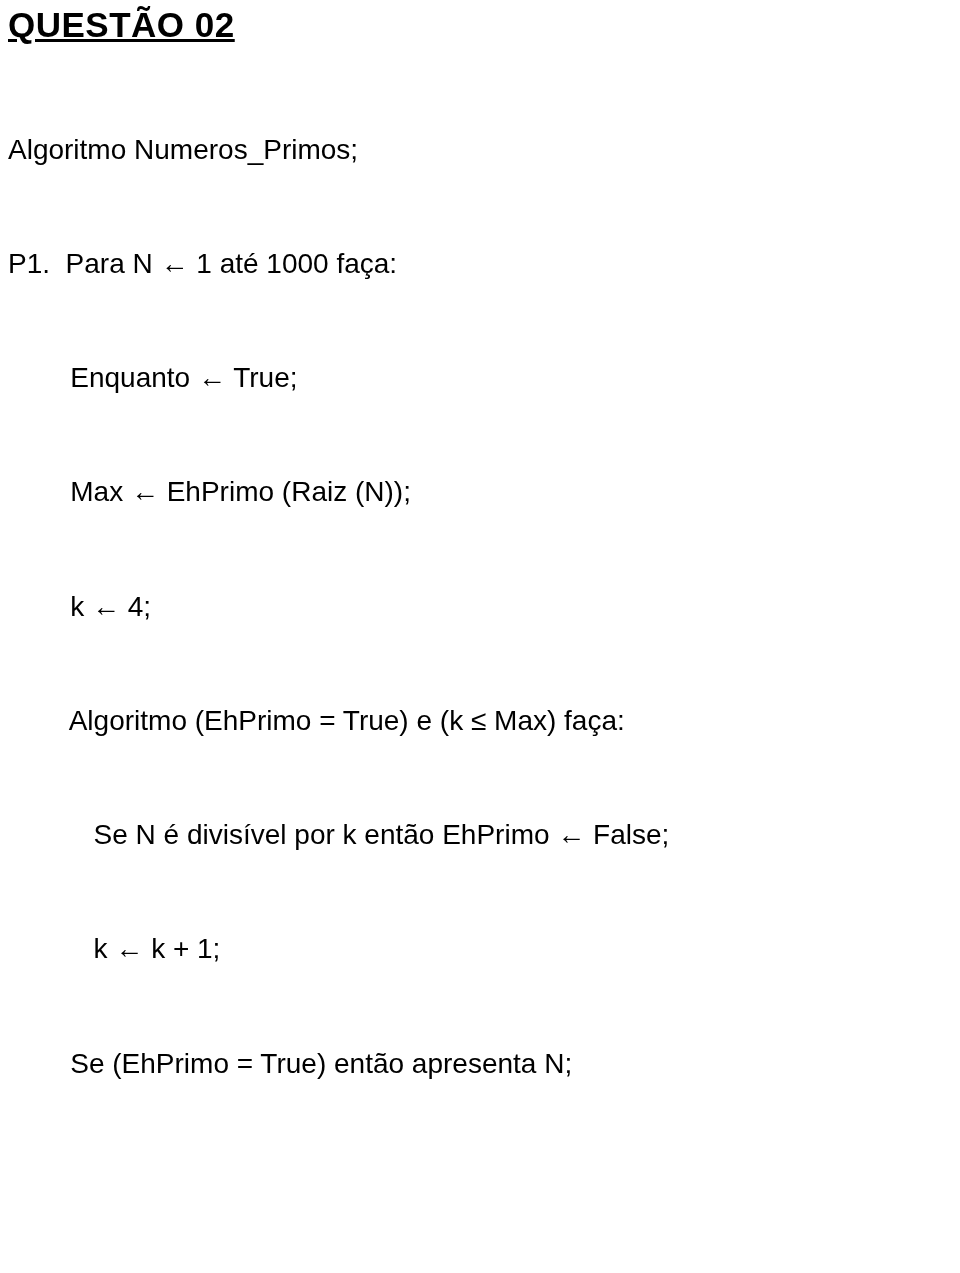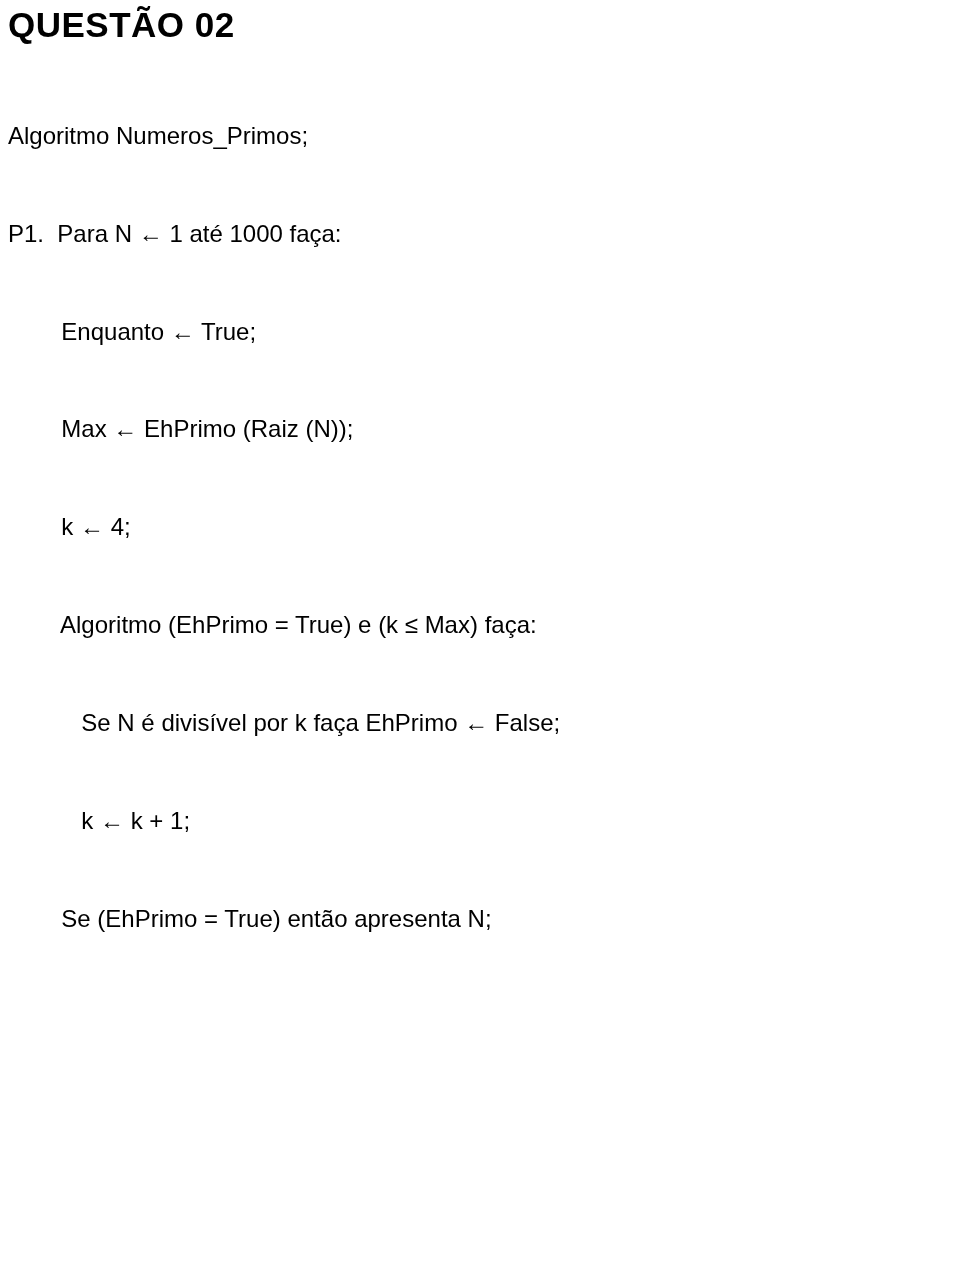--- a/index.html
+++ b/index.html
@@ -21,25 +21,26 @@
     padding: 0;
     box-sizing: border-box;
   }
   .q-title {
     font-family: "Liberation Sans", sans-serif;
     font-weight: bold;
     font-size: 35px;
     letter-spacing: 0.5px;
     margin: 6px 16px 0 8px;
     line-height: 1.1;
+    text-decoration: underline;
   }
   .algo-block {
     margin: 10px 0 0 8px;
     font-family: "Liberation Sans", sans-serif;
-    font-size: 24px;
+    font-size: 28px;
     line-height: 1.36;
     white-space: pre;
   }
   .algo-line {
     white-space: pre;
   }
 </style>
 </head>
 <body>
 
@@ -47,18 +48,18 @@
 
   <div class="q-title">QUESTÃO 02</div>
 
   <div class="algo-block">
     <div class="algo-line">Algoritmo Numeros_Primos;</div>
     <div class="algo-line">P1.  Para N ← 1 até 1000 faça:</div>
     <div class="algo-line">        Enquanto ← True;</div>
     <div class="algo-line">        Max ← EhPrimo (Raiz (N));</div>
     <div class="algo-line">        k ← 4;</div>
     <div class="algo-line">        Algoritmo (EhPrimo = True) e (k ≤ Max) faça:</div>
-    <div class="algo-line">           Se N é divisível por k faça EhPrimo ← False;</div>
+    <div class="algo-line">           Se N é divisível por k então EhPrimo ← False;</div>
     <div class="algo-line">           k ← k + 1;</div>
     <div class="algo-line">        Se (EhPrimo = True) então apresenta N;</div>
   </div>
 
 </div>
 
 </body></html>

